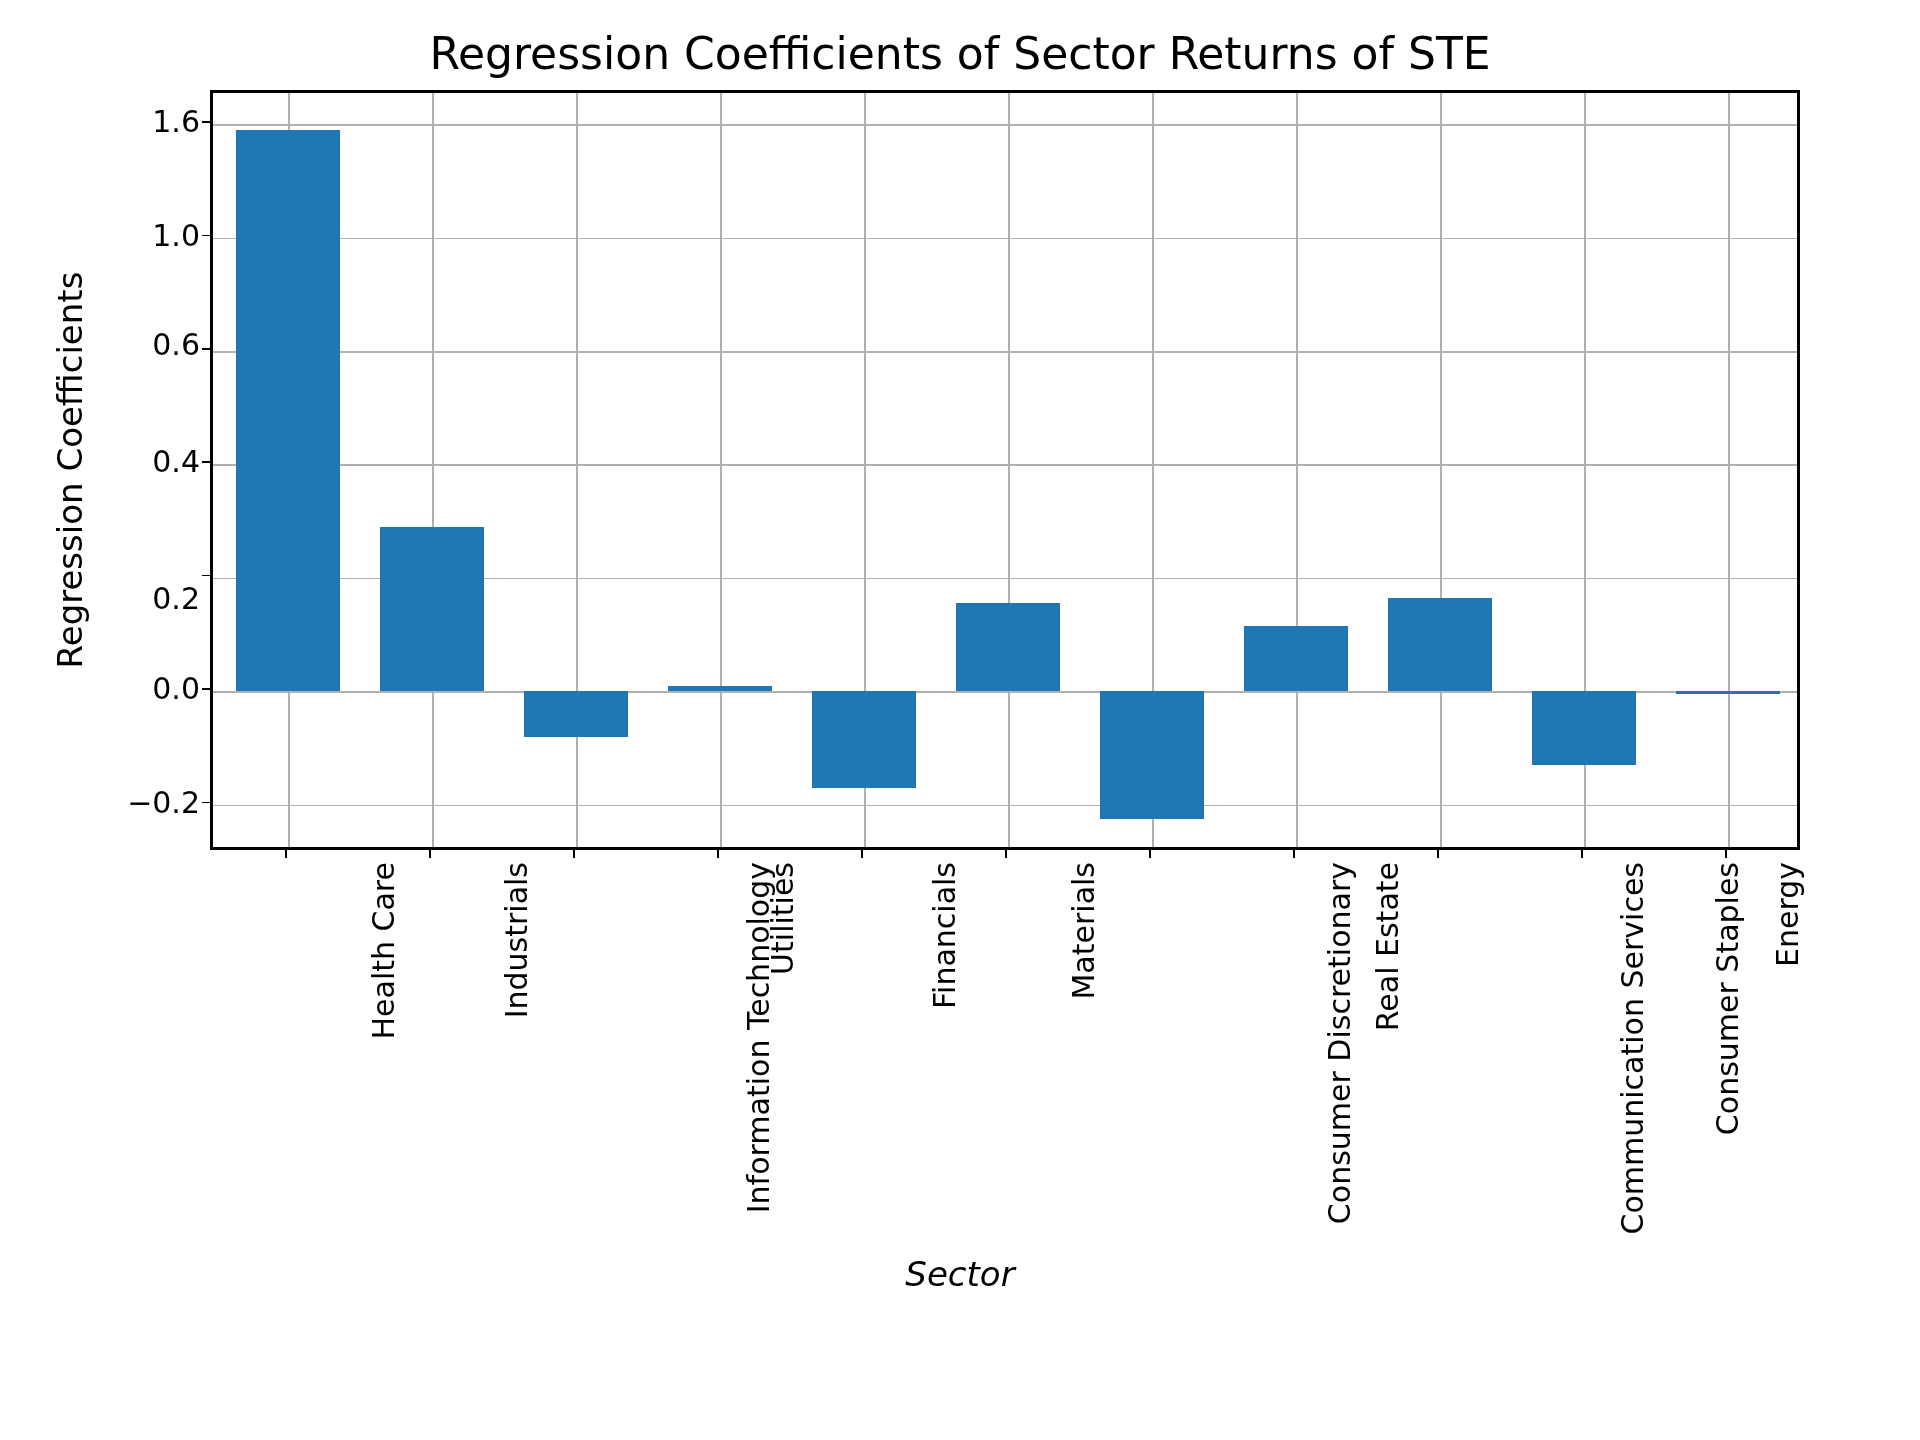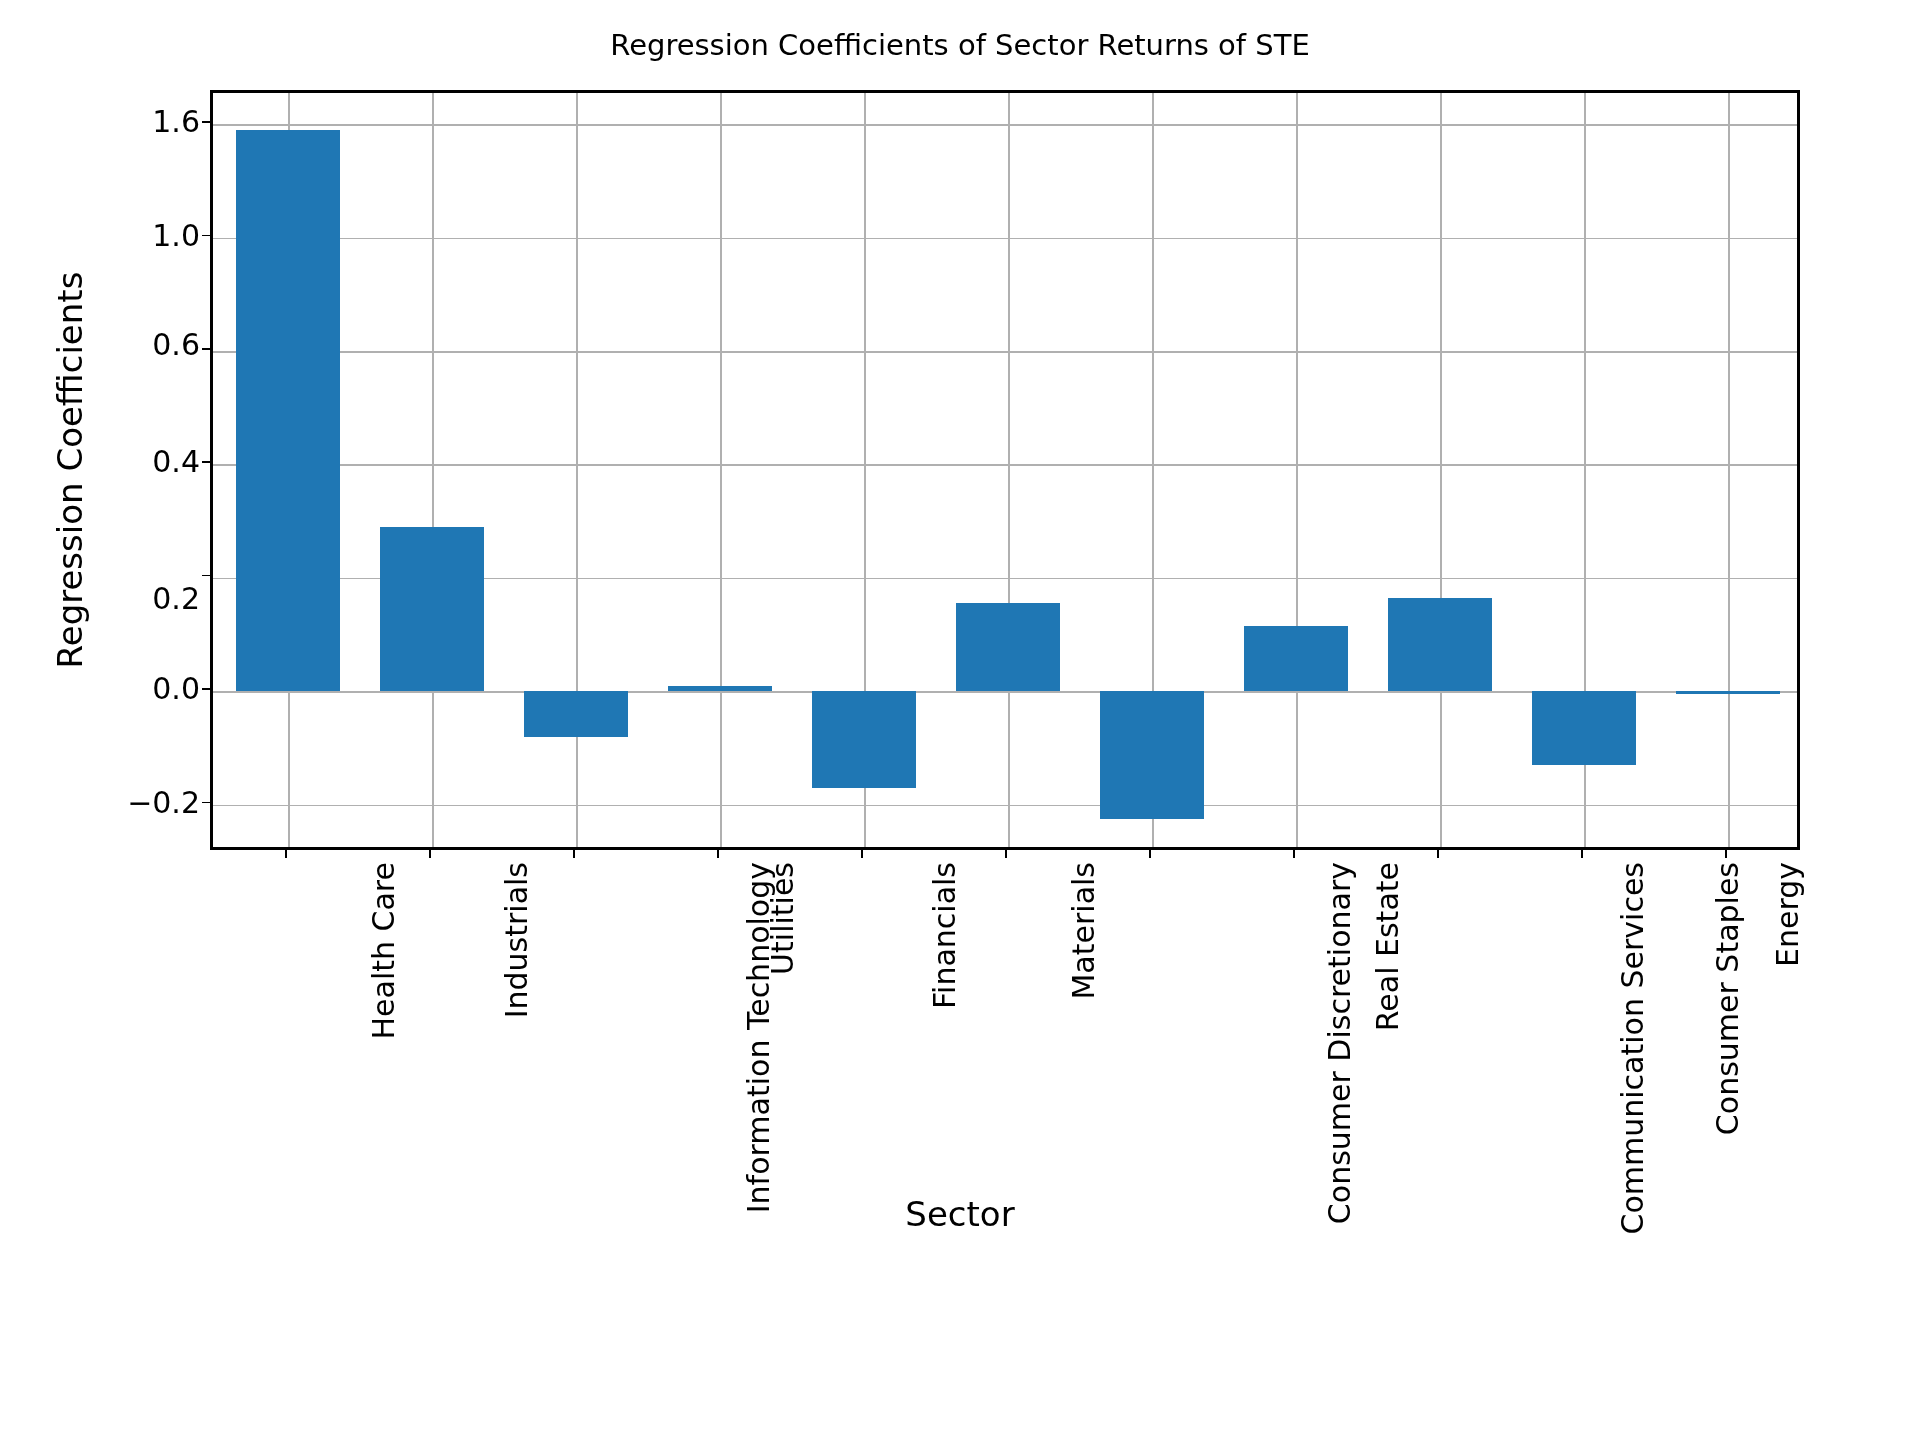--- a/index.html
+++ b/index.html
@@ -15,21 +15,21 @@
     position: relative;
     width: 1920px;
     height: 1440px;
   }
   .chart-title {
     position: absolute;
     top: 28px;
     left: 0;
     width: 100%;
     text-align: center;
-    font-size: 29px;
+    font-size: 44px;
     color: #000;
   }
   .plot-area {
     position: absolute;
     left: 210px;
     top: 90px;
     width: 1590px;
     height: 760px;
     border: 3px solid #000;
     box-sizing: border-box;
@@ -170,14 +170,14 @@
       <div class="tick-mark-x" style="left: 1293px;"></div>
       <div class="xtick-label" style="left: 1285px;">Real Estate</div>
       <div class="tick-mark-x" style="left: 1437px;"></div>
       <div class="xtick-label" style="left: 1429px;">Communication Services</div>
       <div class="tick-mark-x" style="left: 1581px;"></div>
       <div class="xtick-label" style="left: 1573px;">Consumer Staples</div>
       <div class="tick-mark-x" style="left: 1725px;"></div>
       <div class="xtick-label" style="left: 1717px;">Energy</div>
     </div>
 
-  <div class="xlabel" id="xlabel" style="top: 1194px;">Sector</div>
+  <div class="xlabel" id="xlabel" style="top: 1254px; font-style: italic;">Sector</div>
 </div>
 
 </body></html>

